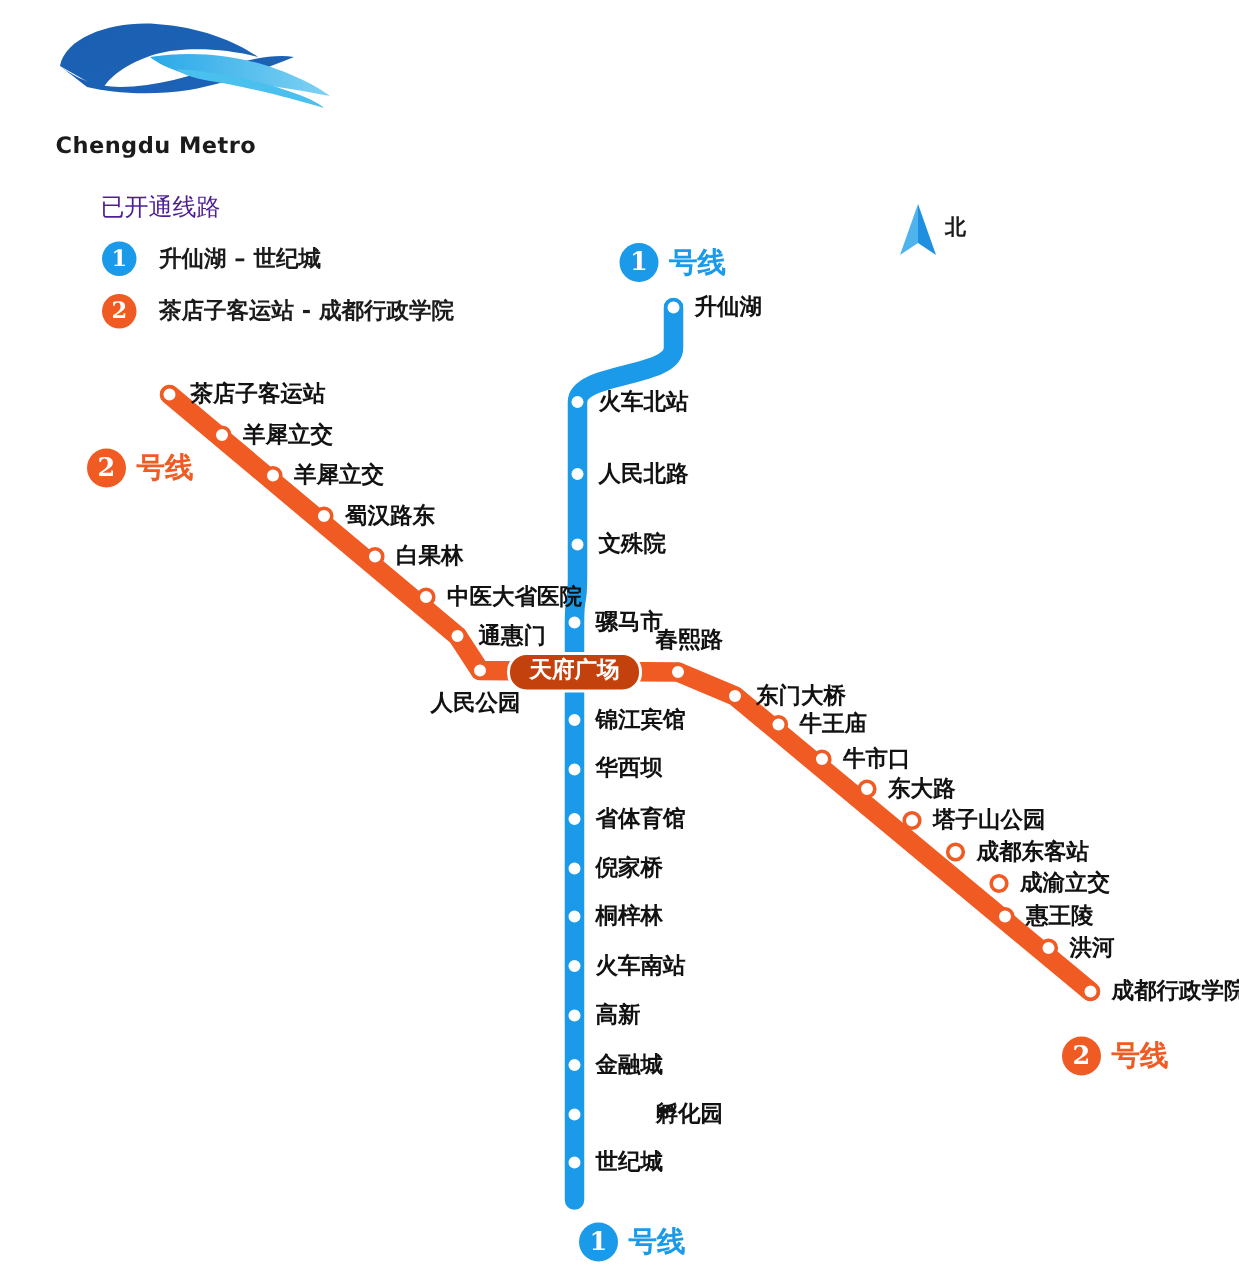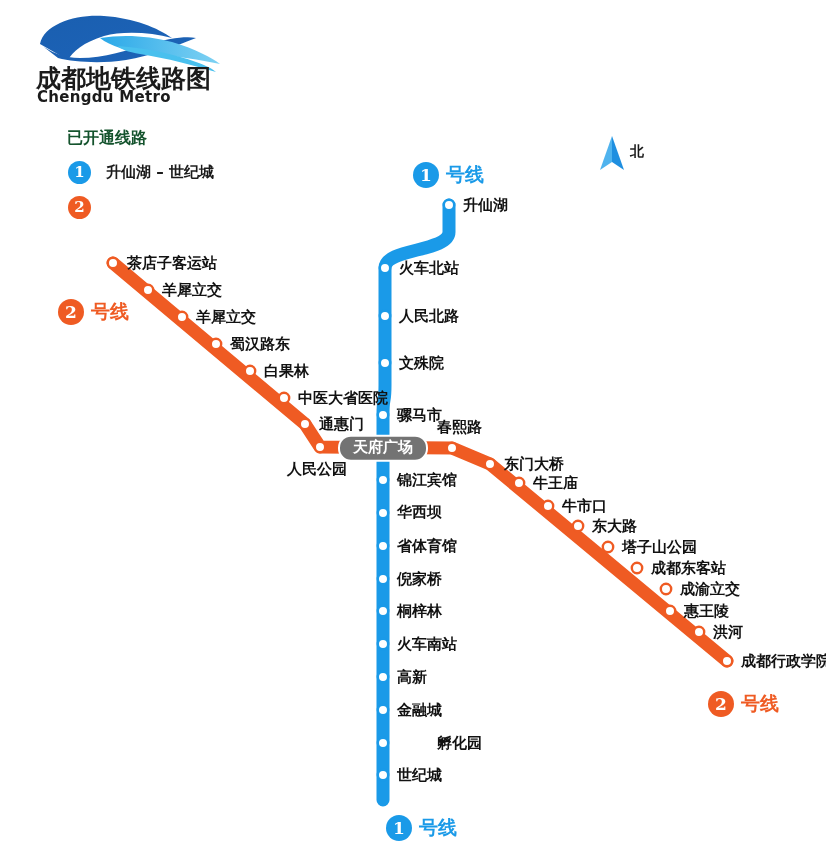--- a/index.html
+++ b/index.html
@@ -20,21 +20,21 @@
   }
   .hdr-sub{
     position:absolute;left:37px;top:88px;
     font-size:15px;font-weight:bold;color:#1b1b1b;
     letter-spacing:.3px;white-space:nowrap;
   }
 
   
   .legend-title{
     position:absolute;left:67px;top:128px;
-    font-size:16px;font-weight:bold;color:#14532d;white-space:nowrap;
+    font-size:16px;font-weight:normal;color:#4c1d95;white-space:nowrap;
   }
   .legend-row{position:absolute;display:flex;align-items:center;}
   .legend-row.r0{left:68px;top:161px;}
   .legend-row.r1{left:68px;top:196px;}
   .badge{
     width:23px;height:23px;border-radius:50%;
     display:flex;align-items:center;justify-content:center;
     color:#fff;font-size:15px;font-weight:bold;
     font-family:"DejaVu Serif","Liberation Serif",serif;
     line-height:1;
@@ -66,21 +66,21 @@
   .stn{
     position:absolute;font-size:15px;font-weight:bold;color:#121212;
     white-space:nowrap;line-height:1;
   }
   .stn.r{transform:translate(0,-50%);}       
   .stn.l{transform:translate(-100%,-50%);text-align:center;}   
 
   
   .xchg{
     position:absolute;transform:translate(-50%,-50%);
-    background:#737373;border:2px solid #ffffff;border-radius:13px;
+    background:#c2410c;border:2px solid #ffffff;border-radius:13px;
     padding:3px 13px 4px 13px;
     color:#ffffff;font-size:15px;font-weight:bold;white-space:nowrap;
     line-height:1.05;
   }
 </style>
 </head>
 <body>
 
 <div id="map-root">
 
@@ -153,32 +153,32 @@
         <circle cx="578" cy="526" r="5.2" fill="#ffffff" stroke="#ef5b23" stroke-width="2.4"></circle>
         <circle cx="608" cy="547" r="5.2" fill="#ffffff" stroke="#ef5b23" stroke-width="2.4"></circle>
         <circle cx="637" cy="568" r="5.2" fill="#ffffff" stroke="#ef5b23" stroke-width="2.4"></circle>
         <circle cx="666" cy="589" r="5.2" fill="#ffffff" stroke="#ef5b23" stroke-width="2.4"></circle>
         <circle cx="670" cy="611" r="5.2" fill="#ffffff" stroke="#ef5b23" stroke-width="2.4"></circle>
         <circle cx="699" cy="632" r="5.2" fill="#ffffff" stroke="#ef5b23" stroke-width="2.4"></circle>
         <circle cx="727" cy="661" r="5.2" fill="#ffffff" stroke="#ef5b23" stroke-width="2.4"></circle>
       </g>
   </svg>
 
-  <div class="hdr-title">成都地铁线路图</div>
   <div class="hdr-sub">Chengdu Metro</div>
 
   <div class="legend-title">已开通线路</div>
 
   <div class="legend-row r0">
     <div class="badge" style="background:#1a9ae8">1</div>
     <div class="legend-text">升仙湖 – 世纪城</div>
   </div>
 
   <div class="legend-row r1">
     <div class="badge" style="background:#ef5b23">2</div>
+    <div class="legend-text">茶店子客运站 -  成都行政学院</div>
   </div>
 
   <div class="compass-label">北</div>
 
   <div class="line-tag tag-l1-top">
     <div class="badge" style="background:#1a9ae8">1</div>
     <div class="tag-text t-blue">号线</div>
   </div>
 
   <div class="line-tag tag-l1-bot">

